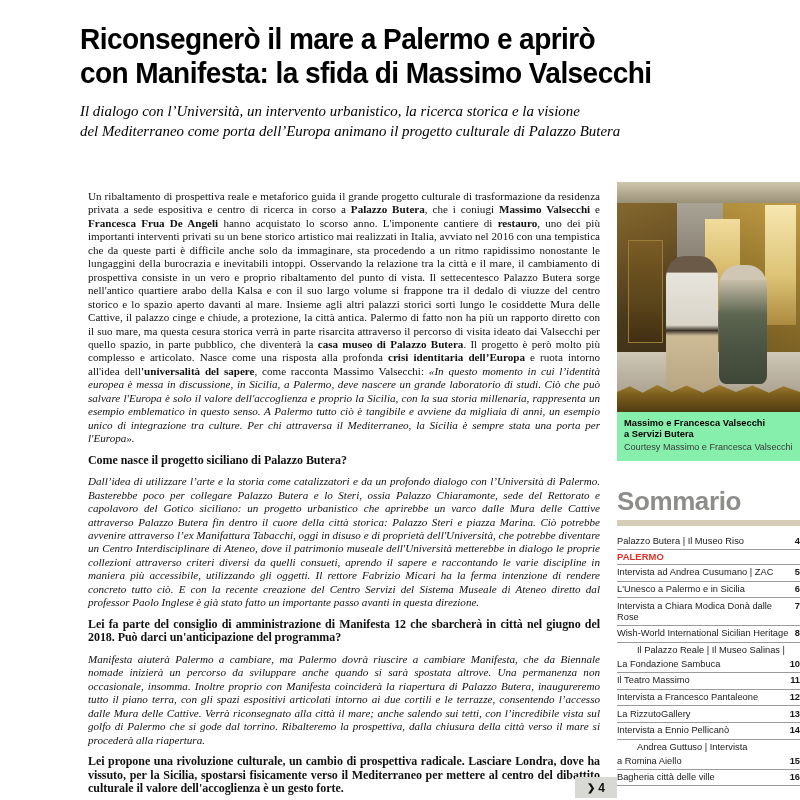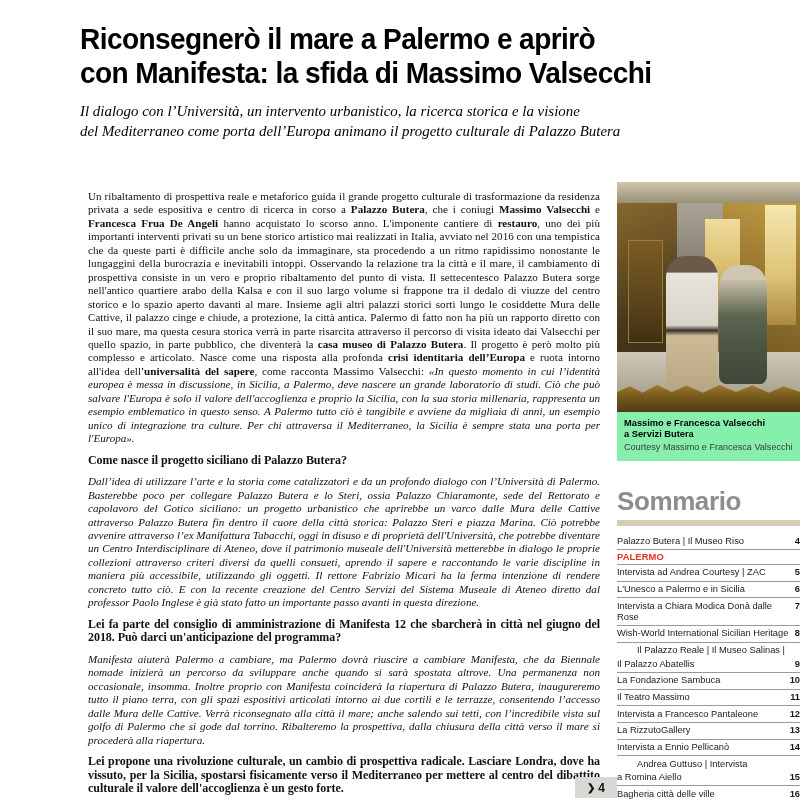--- a/index.html
+++ b/index.html
@@ -214,41 +214,37 @@
     <div class="sommario">Sommario</div>
     <div class="sommario-bar"></div>
 
     <div class="toc" id="toc">
         <div class="toc-row">
           <span class="t">Palazzo Butera | Il Museo Riso</span>
           <span class="pg">4</span>
         </div>
         <div class="toc-head">PALERMO</div>
         <div class="toc-row">
-          <span class="t">Intervista ad Andrea Courtesy | ZAC</span>
+          <span class="t">Intervista ad Andrea Cusumano | ZAC</span>
           <span class="pg">5</span>
         </div>
         <div class="toc-row">
           <span class="t">L'Unesco a Palermo e in Sicilia</span>
           <span class="pg">6</span>
         </div>
         <div class="toc-row">
           <span class="t">Intervista a Chiara Modica Donà dalle Rose</span>
           <span class="pg">7</span>
         </div>
         <div class="toc-row">
           <span class="t">Wish-World International Sicilian Heritage</span>
           <span class="pg">8</span>
         </div>
         <div class="toc-row noline">
           <span class="t">Il Palazzo Reale | Il Museo Salinas |</span>
-        </div>
-        <div class="toc-row">
-          <span class="t">Il Palazzo Abatellis</span>
-          <span class="pg">9</span>
         </div>
         <div class="toc-row">
           <span class="t">La Fondazione Sambuca</span>
           <span class="pg">10</span>
         </div>
         <div class="toc-row">
           <span class="t">Il Teatro Massimo</span>
           <span class="pg">11</span>
         </div>
         <div class="toc-row">

